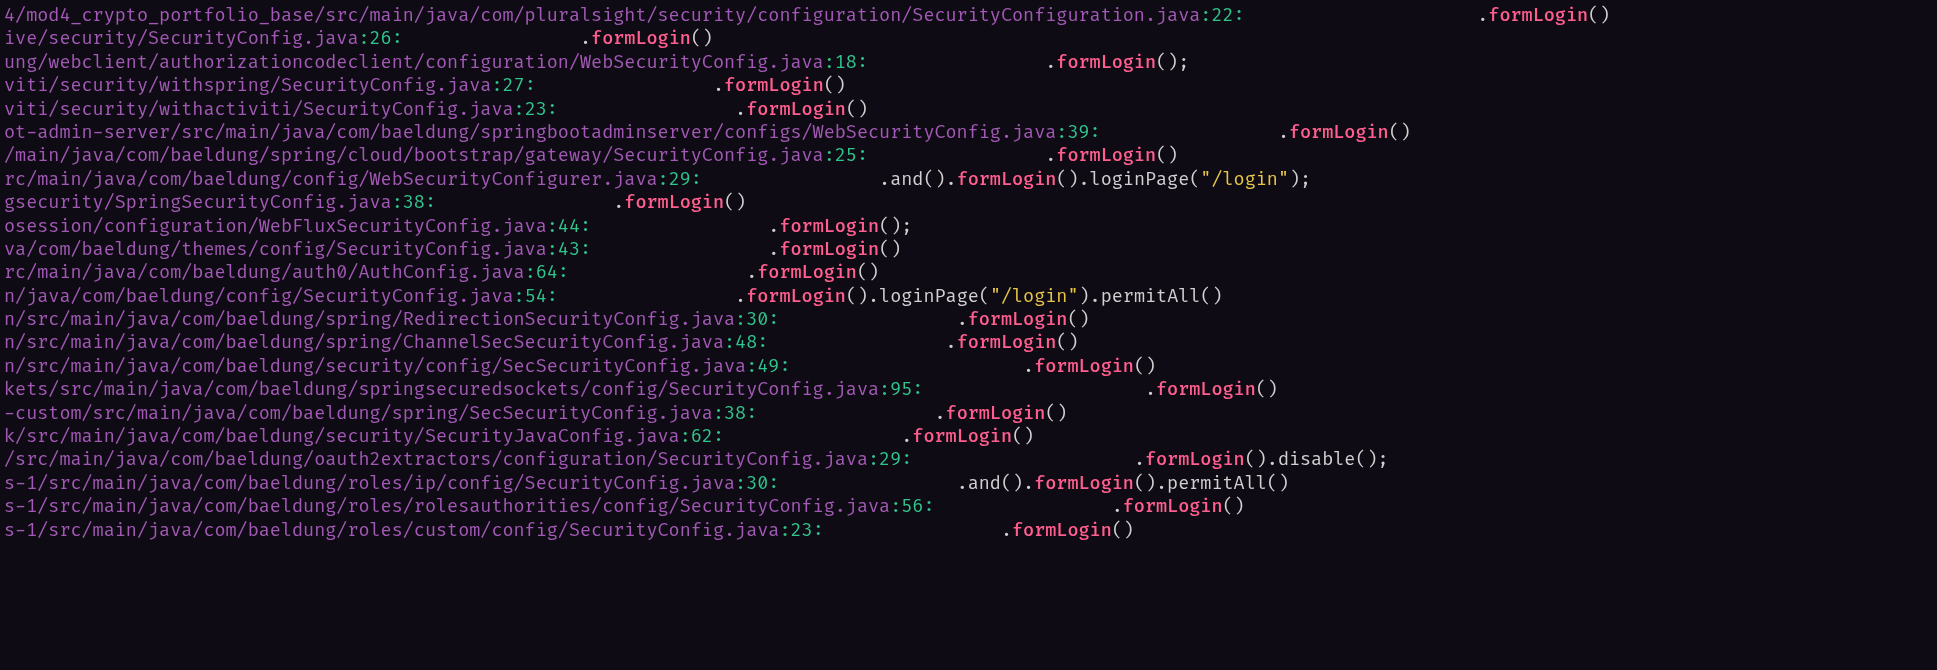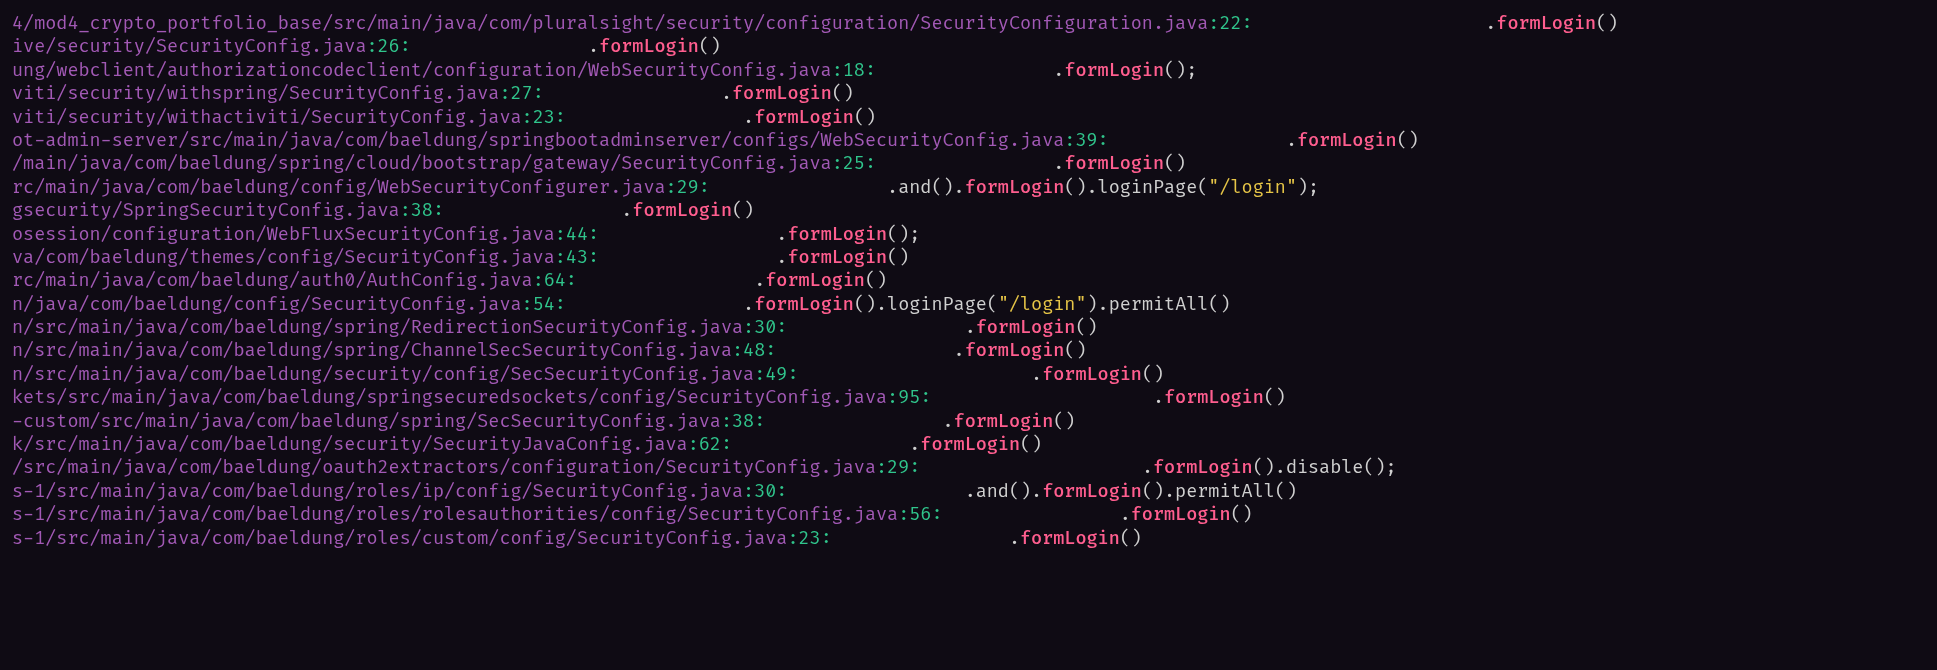--- a/index.html
+++ b/index.html
@@ -8,21 +8,21 @@
     background: #0f0b14;
     color: #d0d0d0;
     font-family: "Fira Code", "Consolas", "Menlo", monospace;
     font-size: 18px;
     line-height: 1.3;
     overflow: hidden;
     width: 1937px;
     height: 670px;
   }
   .terminal {
-    padding: 12px;
+    padding: 4px;
     white-space: pre;
   }
   .line {
     display: block;
     white-space: pre;
   }
   .path { color: #a259b5; }
   .sep  { color: #30c58c; }
   .num  { color: #30c58c; }
   .ws   { color: #d0d0d0; }

